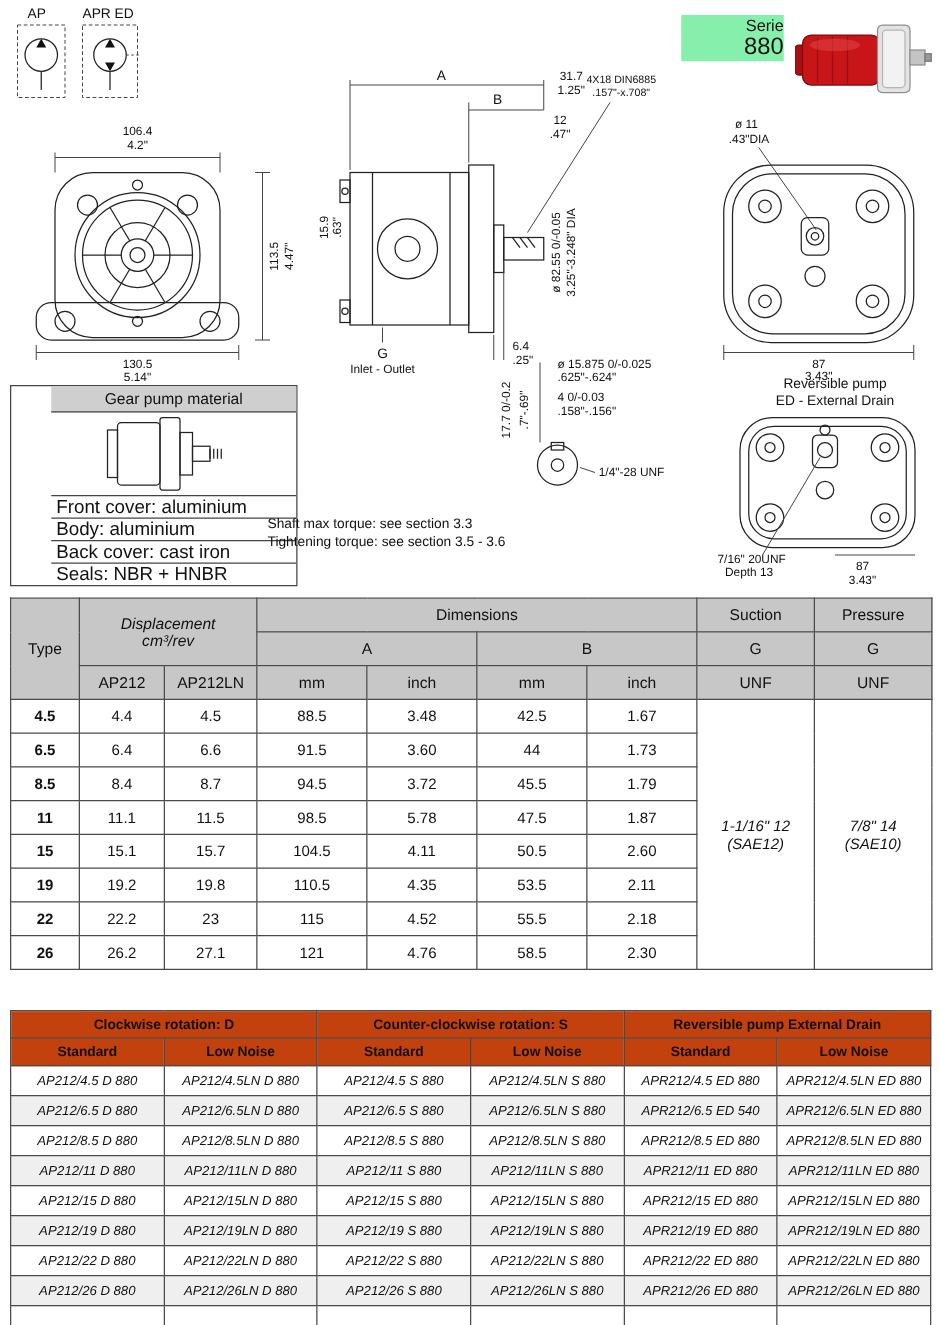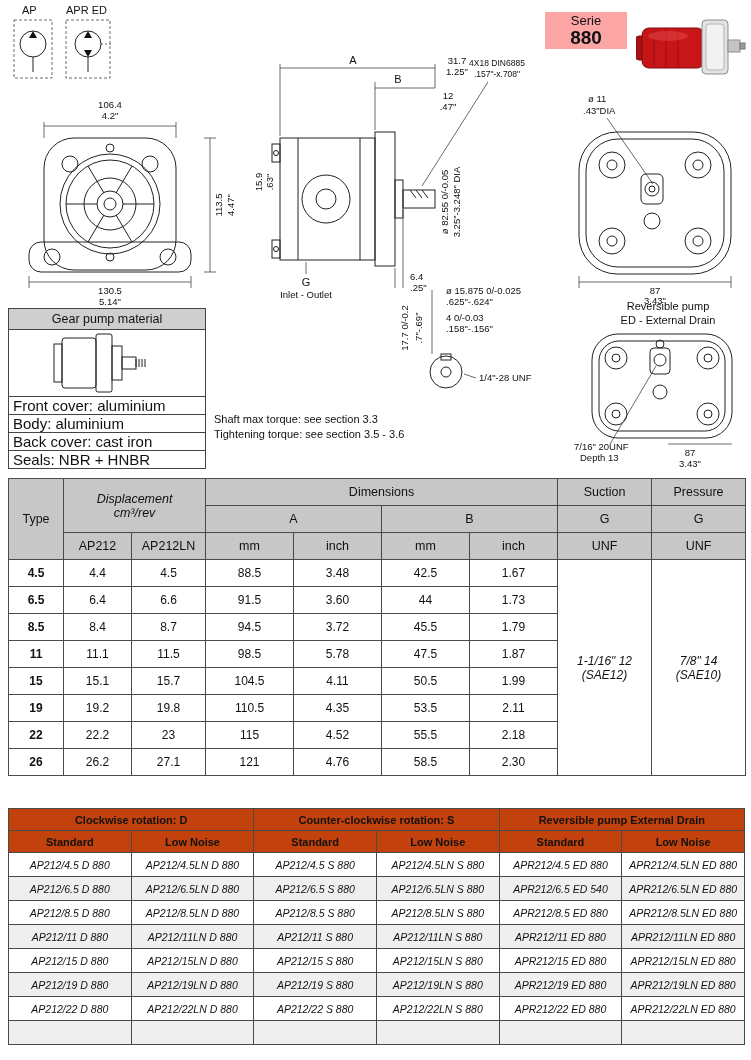--- a/index.html
+++ b/index.html
@@ -3,25 +3,25 @@
 <meta charset="utf-8">
 <style>
   html,body{margin:0;padding:0;background:#fff;}
   .page{position:relative;width:751px;height:1060px;background:#fff;overflow:hidden;
         font-family:"Liberation Sans",sans-serif;color:#111;}
   .abs{position:absolute;}
   svg text{font-family:"Liberation Sans",sans-serif;fill:#111;}
   .t8{font-size:8.5px}.t9{font-size:9.5px}.t10{font-size:11px}
   .ln{stroke:#222;fill:none;stroke-width:1}
   .dl{stroke:#444;fill:none;stroke-width:0.8}
-  .badge{left:545px;top:12px;width:82px;height:37px;background:#fca5a5;
-         display:flex;flex-direction:column;align-items:center;justify-content:center;}
+  .badge{left:545px;top:12px;width:82px;height:37px;background:#86efac;
+         display:flex;flex-direction:column;align-items:flex-end;justify-content:center;}
   .badge-serie{font-size:13px;line-height:15px;}
-  .badge-num{font-size:19px;font-weight:bold;line-height:20px;}
-  .matbox{left:8px;top:308px;width:196px;border:1px solid #444;background:#fff;}
+  .badge-num{font-size:19px;font-weight:normal;line-height:20px;}
+  .matbox{left:8px;top:308px;width:196px;border:1px solid #444;background:#fff;padding-left:32px;}
   .mat-title{height:20px;line-height:20px;text-align:center;background:#cfcfcf;
              border-bottom:1px solid #444;font-size:12.5px;}
   .mat-draw{display:block;margin:0 auto;}
   .mat-row{height:17px;line-height:17px;border-top:1px solid #444;
            font-size:15px;padding-left:4px;}
   .notes{left:214px;top:412px;font-size:11px;line-height:15px;}
   table{border-collapse:collapse;width:737px;table-layout:fixed;background:#fff;}
   td,th{border:1px solid #4a4a4a;text-align:center;vertical-align:middle;padding:0;}
   .pre{white-space:pre-line;font-style:italic;}
   .t1 thead th{background:#c7c7c7;font-weight:normal;font-size:12.5px;height:26px;}
@@ -320,21 +320,21 @@
         <td>47.5</td>
         <td>1.87</td>
       </tr>
       <tr>
         <td class="type">15</td>
         <td>15.1</td>
         <td>15.7</td>
         <td>104.5</td>
         <td>4.11</td>
         <td>50.5</td>
-        <td>1.99</td>
+        <td>2.60</td>
       </tr>
       <tr>
         <td class="type">19</td>
         <td>19.2</td>
         <td>19.8</td>
         <td>110.5</td>
         <td>4.35</td>
         <td>53.5</td>
         <td>2.11</td>
       </tr>
@@ -426,20 +426,28 @@
       </tr>
       <tr>
         <td>AP212/22 D 880</td>
         <td>AP212/22LN D 880</td>
         <td>AP212/22 S 880</td>
         <td>AP212/22LN S 880</td>
         <td>APR212/22 ED 880</td>
         <td>APR212/22LN ED 880</td>
       </tr>
       <tr>
+        <td>AP212/26 D 880</td>
+        <td>AP212/26LN D 880</td>
+        <td>AP212/26 S 880</td>
+        <td>AP212/26LN S 880</td>
+        <td>APR212/26 ED 880</td>
+        <td>APR212/26LN ED 880</td>
+      </tr>
+      <tr>
         <td></td>
         <td></td>
         <td></td>
         <td></td>
         <td></td>
         <td></td>
       </tr>
     </tbody>
   </table>
 

